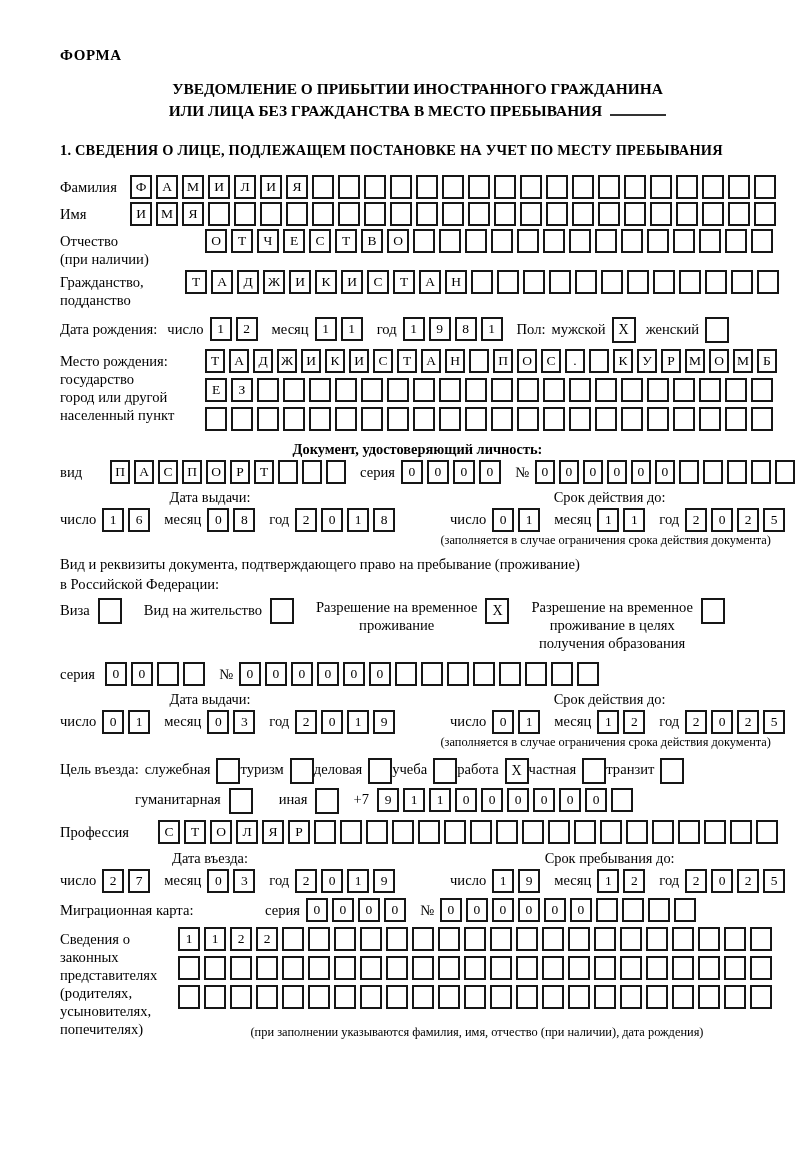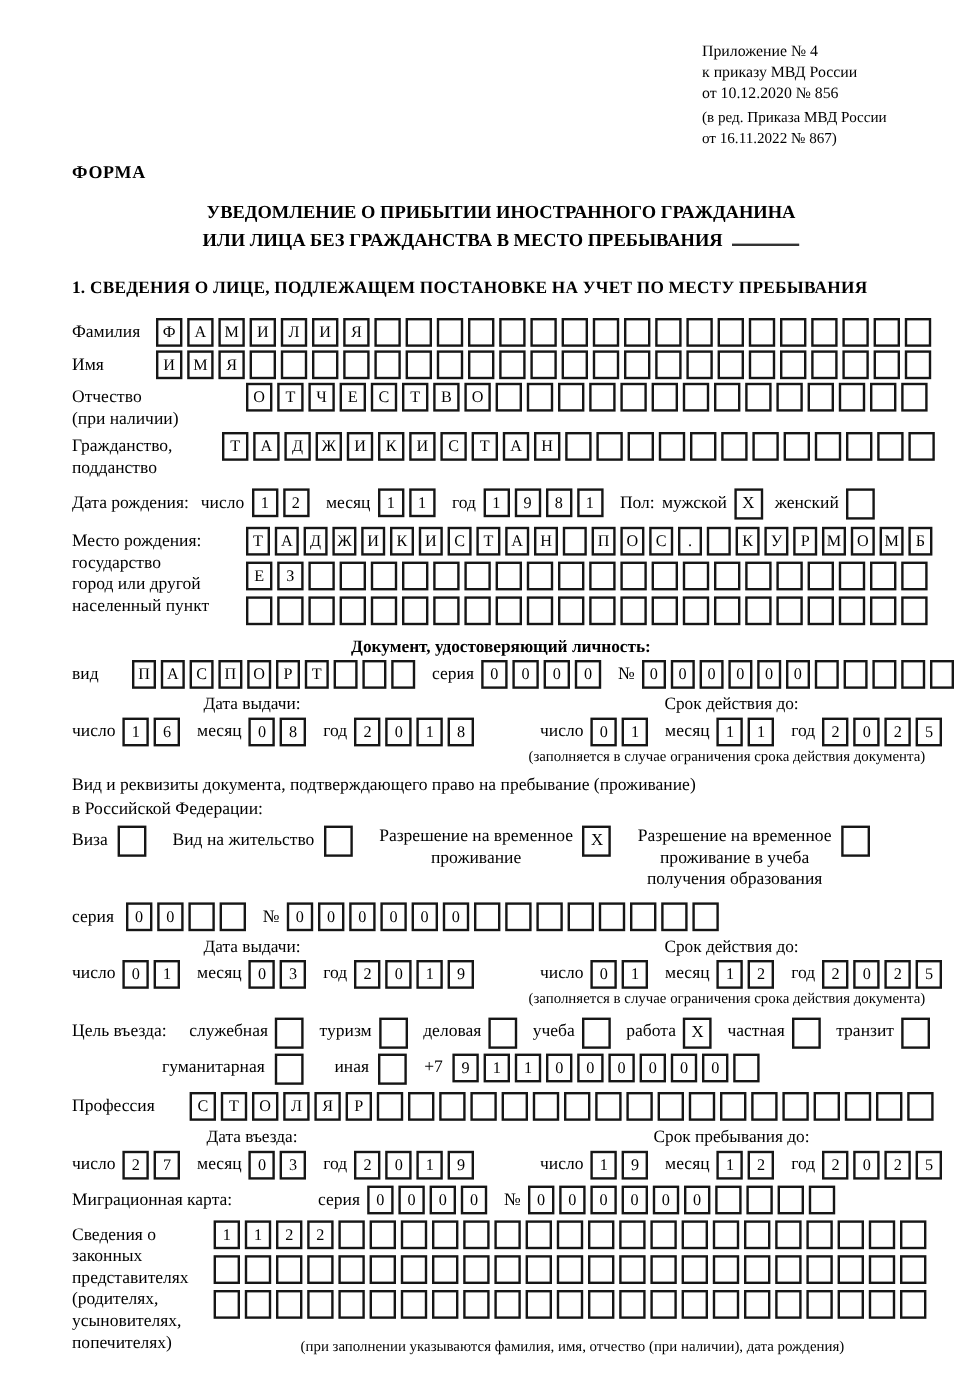--- a/index.html
+++ b/index.html
@@ -46,43 +46,34 @@
 
   
   .rvp { display:flex; align-items:flex-start; margin-top:5px; }
   .rvp .opt { display:flex; align-items:flex-start; margin-right:22px; }
   .rvp .opt:last-child { margin-right:0; }
   .optlines { display:inline-block; text-align:center; line-height:18px; margin-right:8px; }
   .checkbox { width:20px; height:22px; line-height:22px; font-size:14px; margin-right:0; }
   .rvp .lbl1 { padding-top:3px; margin-right:8px; line-height:18px; }
 
   
-  .purpose { display:flex; align-items:flex-start; margin-top:8px; justify-content:space-between; }
+  .purpose { display:flex; align-items:flex-start; margin-top:8px; justify-content:flex-start; }
   .purpose .pitem { display:flex; align-items:flex-start; }
   .purpose .pitem span.t { padding-top:3px; margin-right:6px; }
   .purpose2 { display:flex; align-items:flex-start; margin-top:4px; margin-left:75px; }
   .purpose2 .t { padding-top:3px; margin-right:8px; }
   .purpose2 .sp { margin-left:26px; }
   .mt2{margin-top:2px}.mt5{margin-top:5px}.mt6{margin-top:6px}.mt8{margin-top:8px}.mt10{margin-top:10px}.mt16{margin-top:16px}
   .doc-heading { text-align:center; font-weight:bold; margin-top:5px; font-size:14.4px; }
 </style>
 </head>
 <body>
 
 <div class="page">
 
-  <div class="hdr">
-    <div>Приложение № 4</div>
-    <div>к приказу МВД России</div>
-    <div>от 10.12.2020 № 856</div>
-    <div class="ed">
-      <div>(в ред. Приказа МВД России</div>
-      <div>от 16.11.2022 № 867)</div>
-    </div>
-  </div>
 
   <div class="forma">ФОРМА</div>
 
   <div class="title">
     <div>УВЕДОМЛЕНИЕ О ПРИБЫТИИ ИНОСТРАННОГО ГРАЖДАНИНА</div>
     <div><span>ИЛИ ЛИЦА БЕЗ ГРАЖДАНСТВА В МЕСТО ПРЕБЫВАНИЯ</span><span class="uline"></span></div>
   </div>
 
   <div class="sec1">1. СВЕДЕНИЯ О ЛИЦЕ, ПОДЛЕЖАЩЕМ ПОСТАНОВКЕ НА УЧЕТ ПО МЕСТУ ПРЕБЫВАНИЯ</div>
 
@@ -426,21 +417,21 @@
     <span class="opt">
       <span class="optlines">
         <div>Разрешение на временное</div>
         <div>проживание</div>
       </span>
       <span class="cell checkbox">X</span>
     </span>
     <span class="opt">
       <span class="optlines">
         <div>Разрешение на временное</div>
-        <div>проживание в учеба</div>
+        <div>проживание в целях</div>
         <div>получения образования</div>
       </span>
       <span class="cell checkbox"></span>
     </span>
   </div>
 
   <div class="row mt10">
     <span class="lbl">серия</span>
     <span class="cells gap10">
         <span class="cell">0</span>

